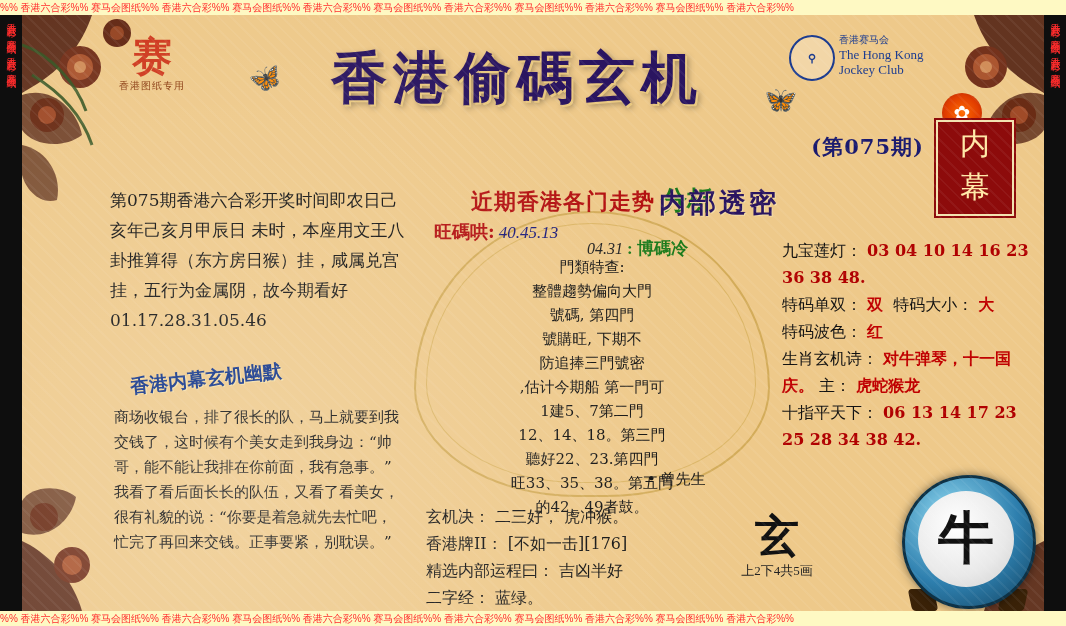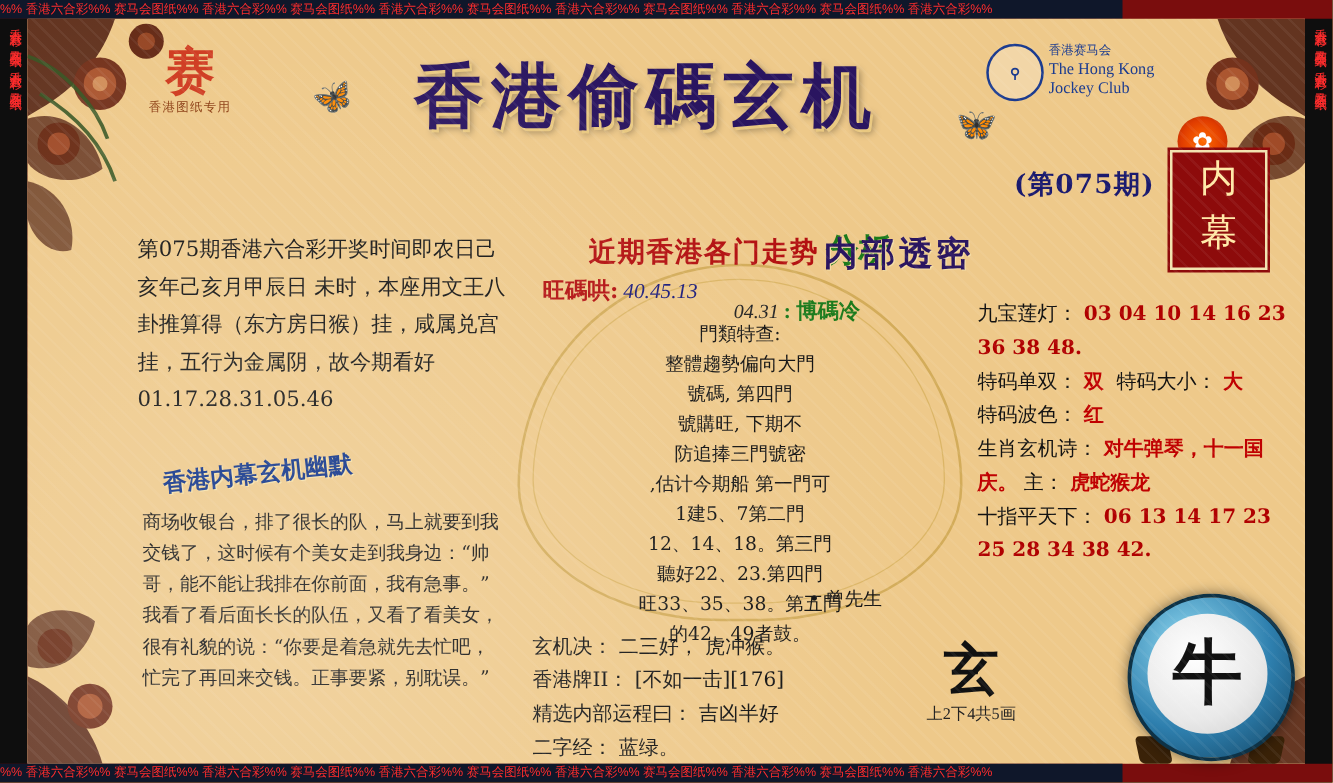--- a/index.html
+++ b/index.html
@@ -8,22 +8,22 @@
     font-family:"Liberation Serif", serif;
     background:#000;
   }
   #page{
     position:relative;width:1066px;height:626px;
     background:#7a0d0d;
     overflow:hidden;
   }
   
   .strip{
-    position:absolute;left:0;width:898px;height:15px;
-    background:#0f172a;
+    position:absolute;left:0;width:1066px;height:15px;
+    background:#fef9c3;
     color:#e33;
     font-family:"Liberation Sans", sans-serif;
     font-size:10px;line-height:15px;
     white-space:nowrap;overflow:hidden;
     letter-spacing:0px;
   }
   .strip.top{top:0;}
   .strip.bot{bottom:0;}
   .strip .seg{color:#ff2d2d;}
   

